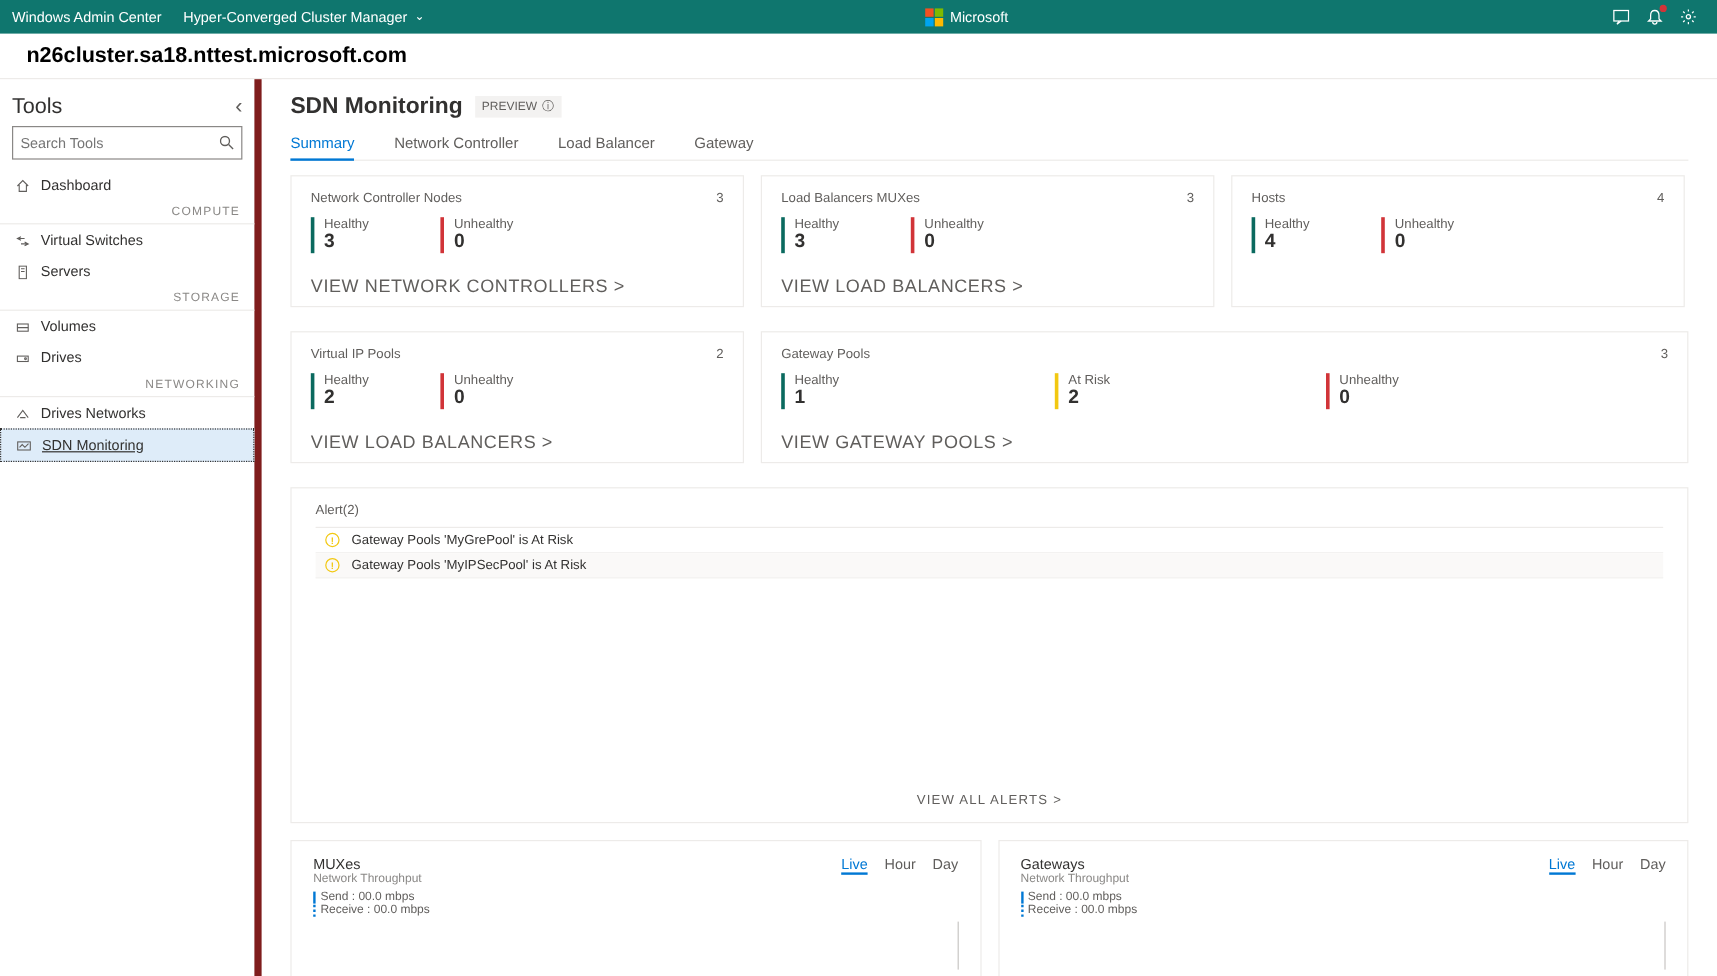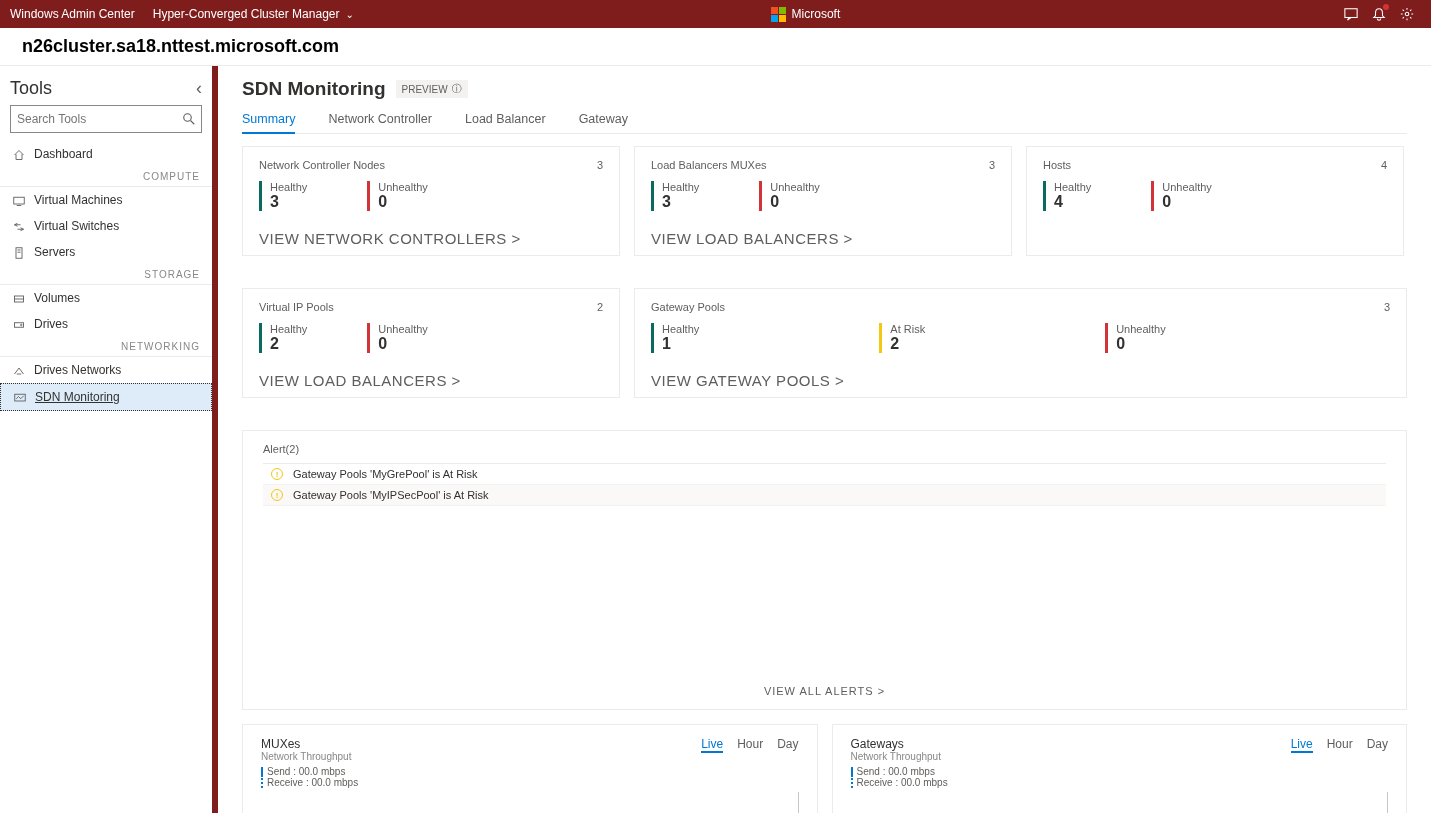--- a/index.html
+++ b/index.html
@@ -1,17 +1,17 @@
 <!DOCTYPE html>
 <html><head>
 <meta charset="utf-8">
 <style>
 * { box-sizing: border-box; margin: 0; padding: 0; }
 body { font-family: "Segoe UI", Arial, sans-serif; font-size: 13px; color: #323130; background: #fff; width: 1431px; }
-.topbar { background: #7f1d1d; color: #fff; height: 28px; display: flex; align-items: center; padding: 0 10px; font-size: 12px; }
+.topbar { background: #0f766e; color: #fff; height: 28px; display: flex; align-items: center; padding: 0 10px; font-size: 12px; }
 .topbar .brand { margin-right: 18px; }
 .topbar .context { display: flex; align-items: center; cursor: pointer; }
 .topbar .spacer { flex: 1; }
 .topbar .ms-logo { display: flex; align-items: center; gap: 6px; margin-right: 80px; }
 .ms-squares { display: grid; grid-template-columns: 7px 7px; grid-template-rows: 7px 7px; gap: 1px; }
 .ms-squares span:nth-child(1){background:#f25022;} .ms-squares span:nth-child(2){background:#7fba00;}
 .ms-squares span:nth-child(3){background:#00a4ef;} .ms-squares span:nth-child(4){background:#ffb900;}
 .topbar .icon-btn { width: 28px; height: 28px; display: flex; align-items: center; justify-content: center; cursor: pointer; position: relative; }
 .badge-dot { position: absolute; top: 4px; right: 4px; width: 6px; height: 6px; background: #d13438; border-radius: 50%; }
 .titlebar { padding: 8px 22px; font-size: 18px; font-weight: 700; color: #000; border-bottom: 1px solid #edebe9; }
@@ -25,21 +25,21 @@
 .nav-item.selected { background: #deecf9; border: 1px dotted #323130; }
 .nav-item .nav-icon { width: 14px; display: flex; justify-content: center; color: #605e5c; }
 .nav-group { font-size: 10px; color: #8a8886; text-align: right; padding: 4px 12px 4px 0; border-bottom: 1px solid #edebe9; letter-spacing: 1px; }
 .main { flex: 1; padding: 12px 24px 0 24px; }
 .page-hd { display: flex; align-items: center; gap: 10px; margin-bottom: 6px; }
 .page-hd h1 { font-size: 19px; font-weight: 600; }
 .preview-pill { background: #f3f2f1; color: #605e5c; font-size: 10px; padding: 2px 6px; display: flex; align-items: center; gap: 4px; }
 .tabs { display: flex; gap: 33px; border-bottom: 1px solid #edebe9; margin-bottom: 12px; }
 .tab { padding: 6px 0; font-size: 12.5px; color: #605e5c; cursor: pointer; }
 .tab.active { color: #0078d4; border-bottom: 2px solid #0078d4; margin-bottom: -1px; }
-.cards-row { display: flex; gap: 14px; margin-bottom: 32px; }
+.cards-row { display: flex; gap: 14px; margin-bottom: 20px; }
 .card { border: 1px solid #edebe9; padding: 12px 16px 8px 16px; display: flex; flex-direction: column; min-height: 110px; }
 .card.small { width: 378px; }
 .card.wide { flex: 1; }
 .card-hd { display: flex; justify-content: space-between; font-size: 11px; color: #605e5c; margin-bottom: 10px; }
 .stats-row { display: flex; gap: 60px; flex-wrap: wrap; }
 .stat { display: flex; gap: 8px; }
 .stat .bar { width: 3px; }
 .bar.healthy { background: #0b6a5f; }
 .bar.unhealthy { background: #d13438; }
 .bar.atrisk { background: #f2c811; }
@@ -138,29 +138,20 @@
             <path d="M2 8 L8 2 L14 8 M4 7 L4 14 L12 14 L12 7"></path>
           </svg>
         </span>
       <span>Dashboard</span>
     </div>
 
     <div class="nav-group">COMPUTE</div>
     <div class="nav-item">
       <span class="nav-icon">
           <svg width="12" height="12" viewBox="0 0 16 16" fill="none" stroke="#605e5c" stroke-width="1.2">
-            <rect x="1" y="3" width="14" height="9"></rect>
-            <path d="M5 14 L11 14"></path>
-          </svg>
-        </span>
-      <span>Virtual Machines</span>
-    </div>
-    <div class="nav-item">
-      <span class="nav-icon">
-          <svg width="12" height="12" viewBox="0 0 16 16" fill="none" stroke="#605e5c" stroke-width="1.2">
             <path d="M2 5 L10 5 M6 3 L2 5 L6 7 M14 11 L6 11 M10 9 L14 11 L10 13"></path>
           </svg>
         </span>
       <span>Virtual Switches</span>
     </div>
     <div class="nav-item">
       <span class="nav-icon">
           <svg width="12" height="12" viewBox="0 0 16 16" fill="none" stroke="#605e5c" stroke-width="1.2">
             <rect x="4" y="1" width="8" height="14"></rect>
             <path d="M6 4 L10 4 M6 7 L10 7"></path>

